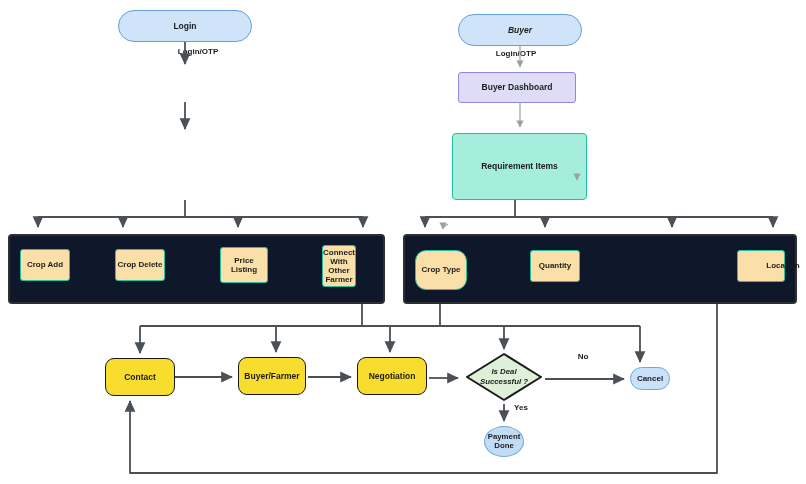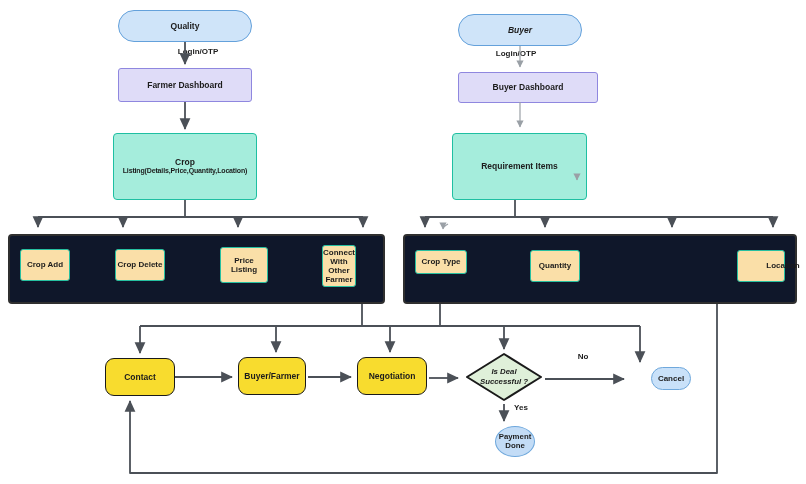--- a/index.html
+++ b/index.html
@@ -12,83 +12,78 @@
     display:flex;align-items:center;justify-content:center;
     text-align:center;font-weight:bold;font-size:8.5px;line-height:1.2;
   }
   .stadium{background:#CFE4F9;border:1.8px solid #64A1DB;border-radius:999px;}
   .dash{background:#DFDCF8;border:1.5px solid #8F87DF;border-radius:3px;}
   .teal{background:#A5EDDC;border:1.8px solid #1FBFA2;border-radius:4px;flex-direction:column;}
   .teal .l2{font-size:7px;letter-spacing:-0.15px;white-space:nowrap;}
   .container-box{background:#0f172a;border:2px solid #2F2F2F;border-radius:4px;}
   .action{background:#FADFA8;border:1.5px solid #26BFA0;border-radius:3px;font-size:8px;line-height:1.15;padding:1px;}
   .proc{background:#F8DC2E;border:1.8px solid #1a1a1a;border-radius:9px;}
-  .terminal{background:#C9E1F9;border:1.5px solid #6FA8DC;border-radius:999px;font-size:8px;margin-left:21px;}
+  .terminal{background:#C9E1F9;border:1.5px solid #6FA8DC;border-radius:999px;font-size:8px;}
   .ellipse{background:#C3DCF6;border:1.5px solid #6FA8DC;border-radius:50%;font-size:7.8px;line-height:1.15;}
   .diamond-wrap{position:absolute;}
   .diamond-wrap svg{position:absolute;left:0;top:0;}
   .diamond-label{
     position:absolute;inset:0;display:flex;align-items:center;justify-content:center;
     text-align:center;font-weight:bold;font-size:7.8px;line-height:1.25;padding:0 12px;
   }
   .edge-label{
     position:absolute;font-weight:bold;font-size:8px;text-align:center;line-height:1;
   }
   .svg-layer{position:absolute;left:0;top:0;z-index:3;pointer-events:none;}
   .z1{z-index:1;} .z2{z-index:2;}
 </style>
 </head>
 <body>
 
 <div class="canvas">
 
-  <div class="node stadium z1" style="left:118px;top:10px;width:134px;height:32px;">Quality</div>
+  <div class="node stadium z1" style="left:118px;top:10px;width:134px;height:32px;">Login</div>
 
-  <div class="node dash z1" style="left:118px;top:68px;width:134px;height:34px;">Farmer Dashboard</div>
 
-  <div class="node teal z1" style="left:113px;top:133px;width:144px;height:67px;">
-    <span>Crop</span>
-    <span class="l2">Listing(Details,Price,Quantity,Location)</span>
-  </div>
 
   <div class="node container-box z1" style="left:8px;top:234px;width:377px;height:70px;">
     <div class="node action" style="left:10px;top:13px;width:50px;height:32px;">Crop Add</div>
     <div class="node action" style="left:105px;top:13px;width:50px;height:32px;">Crop Delete</div>
     <div class="node action" style="left:210px;top:11px;width:48px;height:36px;">Price Listing</div>
     <div class="node action" style="left:312px;top:9px;width:34px;height:42px;">Connect With Other Farmer</div>
   </div>
 
   <div class="node stadium z1" style="left:458px;top:14px;width:124px;height:32px;font-style:italic;">Buyer</div>
 
-  <div class="node dash z1" style="left:458px;top:72px;width:140px;height:31px;">Buyer Dashboard</div>
+  <div class="node dash z1" style="left:458px;top:72px;width:118px;height:31px;">Buyer Dashboard</div>
 
   <div class="node teal z1" style="left:452px;top:133px;width:135px;height:67px;">Requirement Items</div>
 
   <div class="node container-box z1" style="left:403px;top:234px;width:394px;height:70px;">
-    <div class="node action" style="left:10px;top:14px;width:52px;height:24px;">Crop Type</div>
+    <div class="node action" style="left:10px;top:14px;width:52px;height:40px;border-radius:11px;">Crop Type</div>
     <div class="node action" style="left:125px;top:14px;width:50px;height:32px;">Quantity</div>
     <div class="node action" style="left:332px;top:14px;width:48px;height:32px;padding-left:45px;">Location</div>
   </div>
 
   <div class="node proc z1" style="left:105px;top:358px;width:70px;height:38px;">Contact</div>
 
   <div class="node proc z1" style="left:238px;top:357px;width:68px;height:38px;">Buyer/Farmer</div>
 
   <div class="node proc z1" style="left:357px;top:357px;width:70px;height:38px;">Negotiation</div>
 
   <div class="diamond-wrap z1" style="left:465px;top:352px;width:78px;height:50px;font-style:italic;">
     <svg width="78" height="50" viewBox="0 0 78 50">
       <polygon points="39,2 76,25 39,48 2,25" fill="#DFF0D9" stroke="#1a1a1a" stroke-width="2" stroke-linejoin="round"></polygon>
     </svg>
     <div class="diamond-label">Is Deal Successful ?</div>
   </div>
 
   <div class="node terminal z1" style="left:630px;top:367px;width:40px;height:23px;">Cancel</div>
 
-  <div class="node ellipse z1" style="left:495px;top:426px;width:40px;height:31px;">Payment Done</div>
+  <div class="node ellipse z1" style="left:484px;top:426px;width:40px;height:31px;">Payment Done</div>
 
   <div class="edge-label z2" style="left:170px;top:48px;width:56px;">Login/OTP</div>
   <div class="edge-label z2" style="left:488px;top:50px;width:56px;">Login/OTP</div>
   <div class="edge-label z2" style="left:571px;top:353px;width:24px;">No</div>
   <div class="edge-label z2" style="left:509px;top:404px;width:24px;">Yes</div>
 
   <svg class="svg-layer" width="806" height="484" viewBox="0 0 806 484">
     <defs>
       <marker id="ad" markerWidth="8" markerHeight="8" refX="6.5" refY="3.5" orient="auto">
         <path d="M0.5,0.5 L7,3.5 L0.5,6.5 Z" fill="#4B5057"></path>

